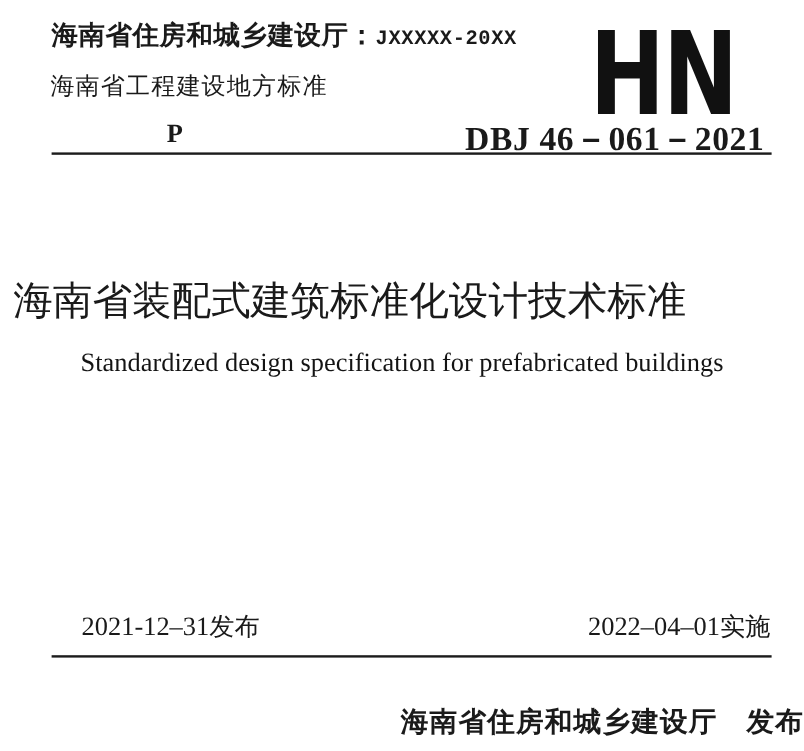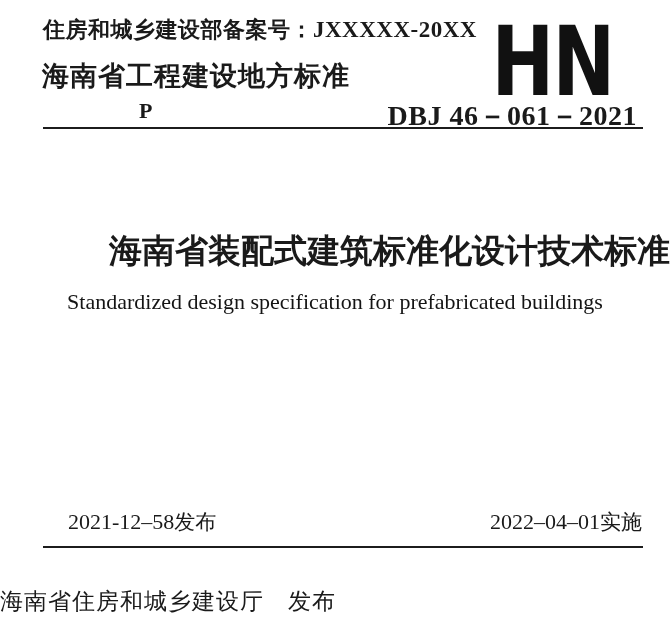--- a/index.html
+++ b/index.html
@@ -15,26 +15,26 @@
     position: absolute; inset: 0;
     background: #ffffff;
   }
   
   .record-line {
     position: absolute; left: 43px; top: 15px;
     font-weight: bold; font-size: 22px; letter-spacing: 0.5px;
     white-space: nowrap;
   }
   .record-value {
-    font-family: Liberation Serif, serif;
-    font-size: 23px; font-weight: bold; letter-spacing: 0.5px;
+    font-family: Liberation Mono, monospace;
+    font-size: 17px; font-weight: bold; letter-spacing: 0.5px;
   }
   .standard-category {
     position: absolute; left: 42px; top: 58px;
-    font-size: 27px; font-weight: bold; letter-spacing: 1px;
+    font-size: 20px; font-weight: normal; letter-spacing: 1px;
     white-space: nowrap;
   }
   .classification-code {
     position: absolute; left: 139px; top: 98px;
     font-family: "Liberation Serif", serif;
     font-size: 22px; font-weight: bold;
   }
   .hn-logo {
     position: absolute; top: 14px; right: 56px;
     font-family: "DejaVu Sans", sans-serif;
@@ -50,77 +50,77 @@
     white-space: nowrap;
   }
   .rule {
     position: absolute; left: 43px; width: 600px; height: 2px;
     background: #1c1c1c;
   }
   .rule-top { top: 127px; }
   .rule-bottom { top: 546px; }
   
   .title-zh {
-    position: absolute; left: 0; right: 0; top: 229px;
-    text-align: right;
-    font-size: 33px; font-weight: bold; letter-spacing: 0px;
+    position: absolute; left: 11px; right: 0; top: 229px;
+    text-align: left;
+    font-size: 33px; font-weight: normal; letter-spacing: 0px;
     white-space: nowrap;
   }
   .title-en {
     position: absolute; left: 0; right: 0; top: 288px;
     text-align: center;
     font-family: "Liberation Serif", serif;
     font-size: 22px; line-height: 1.28;
     color: #141414;
   }
   
   .dates-row {
     position: absolute; left: 43px; right: 28px; top: 508px;
     display: flex; justify-content: space-between; align-items: baseline;
     font-family: "Liberation Serif", serif;
     font-size: 22px;
   }
   .issue-date { padding-left: 25px; }
   .date-suffix { font-family: "Liberation Sans", sans-serif; font-size: 21px; }
   .publisher-line {
     position: absolute; left: 0; right: 0; top: 586px;
-    text-align: left;
-    font-size: 23px; font-weight: normal; letter-spacing: 1px;
+    text-align: right;
+    font-size: 23px; font-weight: bold; letter-spacing: 1px;
     white-space: nowrap;
   }
   .publish-verb { margin-left: 24px; }
 </style>
 </head>
 <body>
 
 <div class="page">
 
   <div class="record-line">
-    <span>住房和城乡建设部备案号：</span><span class="record-value">JXXXXX-20XX</span>
+    <span>海南省住房和城乡建设厅：</span><span class="record-value">JXXXXX-20XX</span>
   </div>
 
   <div class="standard-category">海南省工程建设地方标准</div>
 
   <div class="classification-code">P</div>
 
   <div class="hn-logo">HN</div>
 
   <div class="standard-number">DBJ 46－061－2021</div>
 
   <div class="rule rule-top"></div>
 
   <div class="title-zh">海南省装配式建筑标准化设计技术标准</div>
 
   <div class="title-en">
     <div>Standardized design specification for prefabricated buildings</div>
   </div>
 
   <div class="dates-row">
     <div class="issue-date">
-      <span>2021-12–58</span><span class="date-suffix">发布</span>
+      <span>2021-12–31</span><span class="date-suffix">发布</span>
     </div>
     <div class="implementation-date">
       <span>2022–04–01</span><span class="date-suffix">实施</span>
     </div>
   </div>
 
   <div class="rule rule-bottom"></div>
 
   <div class="publisher-line">
     <span>海南省住房和城乡建设厅</span><span class="publish-verb">发布</span>

